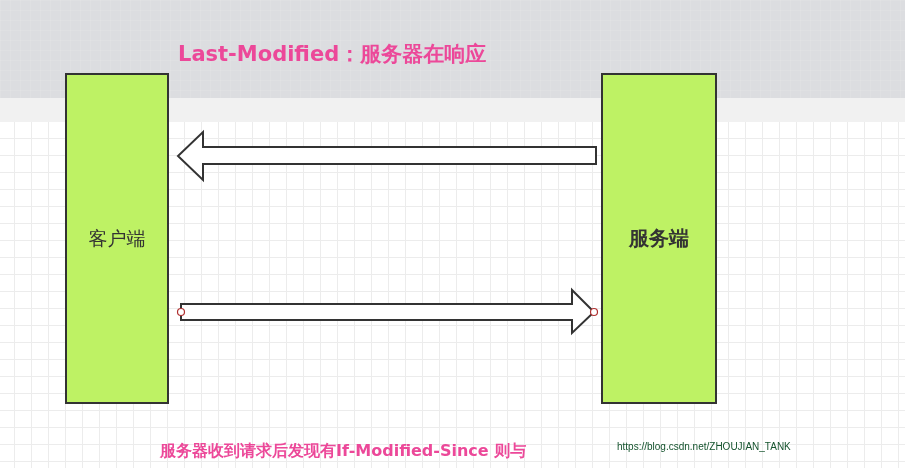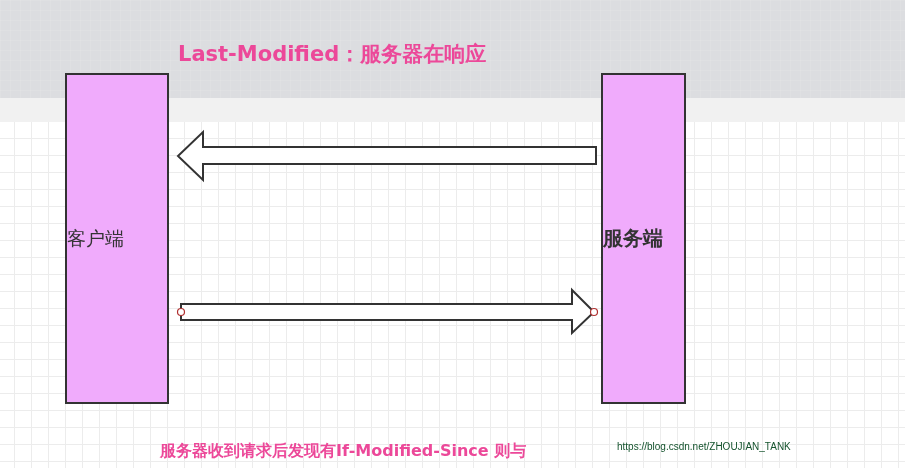--- a/index.html
+++ b/index.html
@@ -3,39 +3,39 @@
 <meta charset="utf-8">
 <style>
   html,body{margin:0;padding:0;}
   body{width:905px;height:468px;position:relative;overflow:hidden;background:#ffffff;font-family:"DejaVu Sans","Liberation Sans",sans-serif;color:#333;}
   .band-top{position:absolute;left:0;top:0;width:905px;height:98px;background:#dcdde0;
     background-image:linear-gradient(rgba(255,255,255,0.08) 1px,transparent 1px),linear-gradient(90deg,rgba(255,255,255,0.08) 1px,transparent 1px);background-size:10px 10px;}
   .band-mid{position:absolute;left:0;top:98px;width:905px;height:24px;background:#f1f1f1;}
   .grid{position:absolute;left:0;top:122px;width:905px;height:346px;background:#ffffff;
     background-image:linear-gradient(#ececec 1px,transparent 1px),linear-gradient(90deg,#ececec 1px,transparent 1px);
     background-size:17px 17px;background-position:-3px -1px;}
-  .box{position:absolute;background:#f0abfc;border:2px solid #333;box-sizing:border-box;display:flex;align-items:center;justify-content:flex-start;}
+  .box{position:absolute;background:#bef264;border:2px solid #333;box-sizing:border-box;display:flex;align-items:center;justify-content:center;}
   .box span{font-size:19px;color:#333;}
   .box.server span{font-weight:bold;font-size:20px;}
   .label{position:absolute;text-align:left;color:#ec4899;font-weight:bold;white-space:nowrap;}
   svg{position:absolute;left:0;top:0;}
   .watermark{position:absolute;left:617px;top:441px;font-size:10px;color:#14532d;font-family:"Liberation Sans",sans-serif;}
 </style>
 </head>
 <body>
 
 <div class="band-top"></div>
 <div class="band-mid"></div>
 <div class="grid"></div>
 
 <div class="box client" style="left:65px;top:73px;width:104px;height:331px;">
   <span>客户端</span>
 </div>
 
-<div class="box server" style="left:601px;top:73px;width:85px;height:331px;">
+<div class="box server" style="left:601px;top:73px;width:116px;height:331px;">
   <span>服务端</span>
 </div>
 
 <svg width="905" height="468">
 
   <polygon points="596,147 203,147 203,132 178,156 203,180 203,164 596,164" fill="#ffffff" stroke="#333" stroke-width="2" stroke-linejoin="miter"></polygon>
 
   <polygon points="181,304 572,304 572,290 594,312 572,333 572,320 181,320" fill="#ffffff" stroke="#333" stroke-width="2" stroke-linejoin="miter"></polygon>
   <circle cx="181" cy="312" r="3.5" fill="#fff" stroke="#b03030" stroke-width="1.2"></circle>
   <circle cx="594" cy="312" r="3.5" fill="#fff" stroke="#b03030" stroke-width="1.2"></circle>

